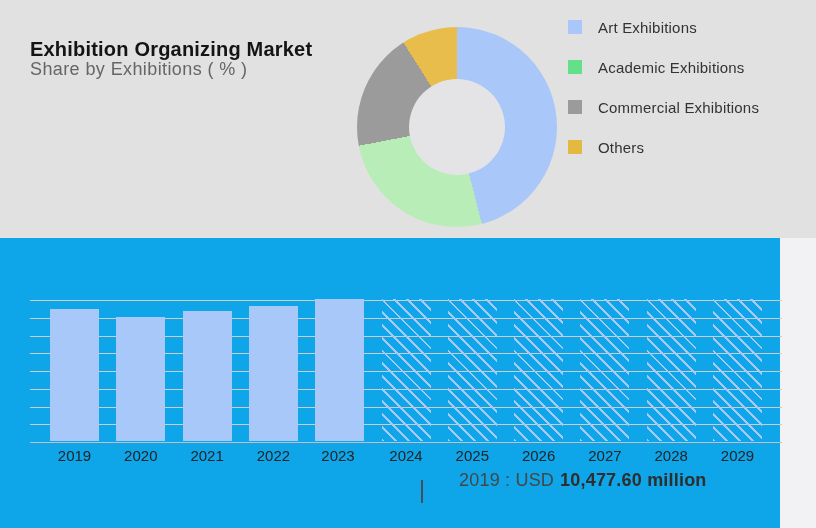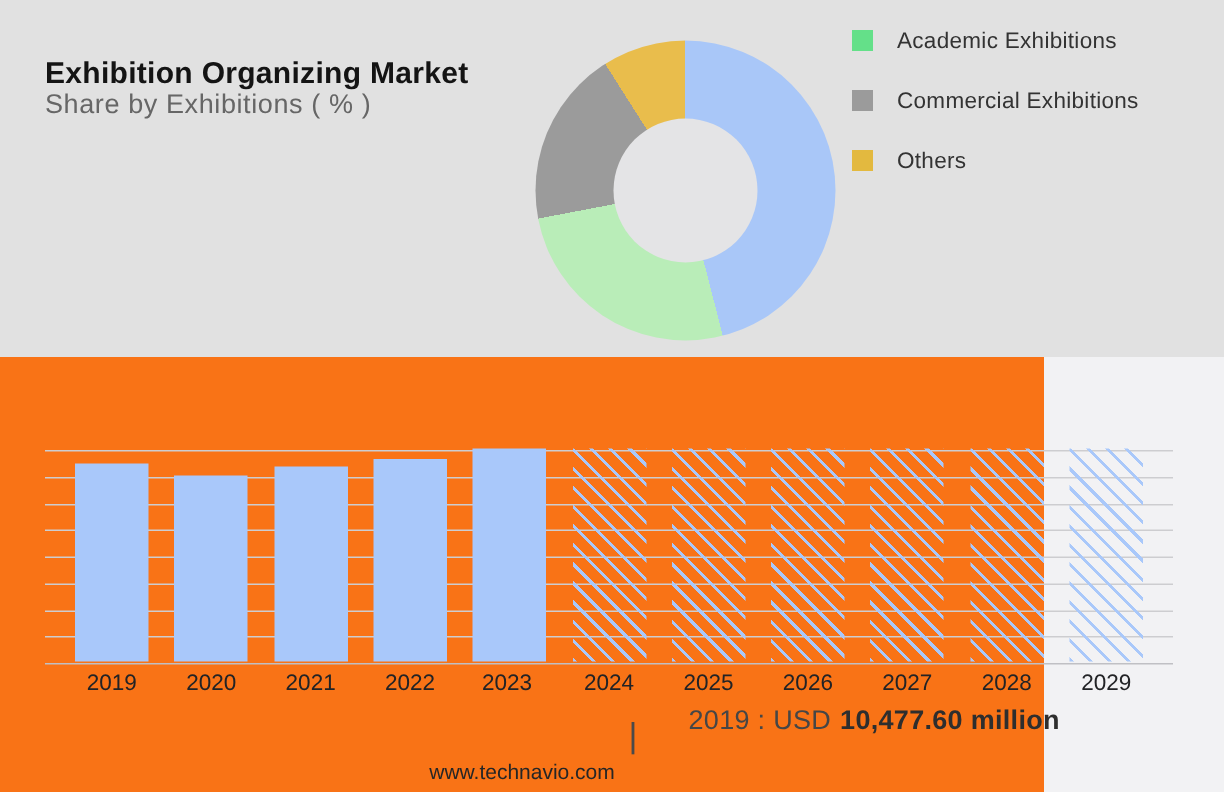--- a/index.html
+++ b/index.html
@@ -12,21 +12,21 @@
   .top-panel { position:absolute; left:0; top:0; width:816px; height:238px; background:#e1e1e1; }
   .title { position:absolute; left:30px; top:25px; font-size:20px; font-weight:bold; color:#141414; letter-spacing:.2px; }
   .subtitle { position:absolute; left:30px; top:59px; font-size:18px; color:#666; letter-spacing:.4px; }
   .donut { position:absolute; left:357px; top:27px; width:200px; height:200px; border-radius:50%; }
   .donut::after { content:""; position:absolute; left:52px; top:52px; width:96px; height:96px; border-radius:50%; background:#e4e4e6; }
   .legend { position:absolute; left:568px; top:20px; margin:0; padding:0; list-style:none; }
   .legend li { display:flex; align-items:center; height:14px; margin-bottom:26px; }
   .swatch { width:14px; height:14px; margin-right:16px; flex:0 0 14px; }
   .legend-label { font-size:15px; color:#333; white-space:nowrap; letter-spacing:.2px; }
   
-  .bottom-panel { position:absolute; left:0; top:238px; width:696px; height:290px; background:#f97316; }
+  .bottom-panel { position:absolute; left:0; top:238px; width:780px; height:290px; background:#0ea5e9; }
   .plot { position:absolute; left:30px; top:62px; width:752px; height:142px; }
   .gridline { position:absolute; left:0; right:0; height:1px; background:#cdcdd0; }
   .gridline.baseline { background:#c0c0c4; }
   .bar { position:absolute; bottom:1px; width:49px; background:#a9c8fa; }
   .bar.hatched { background:repeating-linear-gradient(45deg, #a9c8fa 0 2px, rgba(0,0,0,0) 2px 9px); }
   .year-label { position:absolute; top:147px; width:66px; text-align:center; font-size:15px; color:#222326; }
   .segment-label { position:absolute; left:38px; top:245px; font-size:18px; color:#3e3e3e; letter-spacing:.3px; }
   .separator { position:absolute; left:419px; top:239px; font-size:23px; color:#4a4a4a; }
   .value-line { position:absolute; left:459px; top:232px; font-size:18px; color:#464646; letter-spacing:.2px; white-space:nowrap; }
   .value-line b { margin-left:6px; color:#2e2e2e; font-weight:bold; }
@@ -37,20 +37,24 @@
 
 <div class="canvas">
 
   <section class="top-panel">
     <h1 class="title">Exhibition Organizing Market</h1>
     <div class="subtitle">Share by Exhibitions ( % )</div>
 
     <div class="donut" id="donut" style="background: conic-gradient(rgb(169, 199, 248) 0deg, rgb(169, 199, 248) 165.6deg, rgb(185, 237, 184) 165.6deg, rgb(185, 237, 184) 259.2deg, rgb(155, 155, 155) 259.2deg, rgb(155, 155, 155) 327.6deg, rgb(233, 189, 76) 327.6deg, rgb(233, 189, 76) 360deg);"></div>
 
     <ul class="legend">
+      <li>
+        <span class="swatch" style="background: rgb(169, 199, 248);"></span>
+        <span class="legend-label">Art Exhibitions</span>
+      </li>
       <li>
         <span class="swatch" style="background: rgb(100, 224, 137);"></span>
         <span class="legend-label">Academic Exhibitions</span>
       </li>
       <li>
         <span class="swatch" style="background: rgb(155, 155, 155);"></span>
         <span class="legend-label">Commercial Exhibitions</span>
       </li>
       <li>
         <span class="swatch" style="background: rgb(227, 185, 63);"></span>
@@ -95,16 +99,15 @@
           <div class="year-label" style="left: 608.2px;">2028</div>
           <div class="bar hatched" style="left: 683px; height: 142px;"></div>
           <div class="year-label" style="left: 674.5px;">2029</div>
         </div>
     </div>
 
     <div class="separator">|</div>
     <div class="value-line">
       <span>2019 : USD</span><b>10,477.60 million</b>
     </div>
-    <div class="website">www.technavio.com</div>
   </section>
 
 </div>
 
 </body></html>

